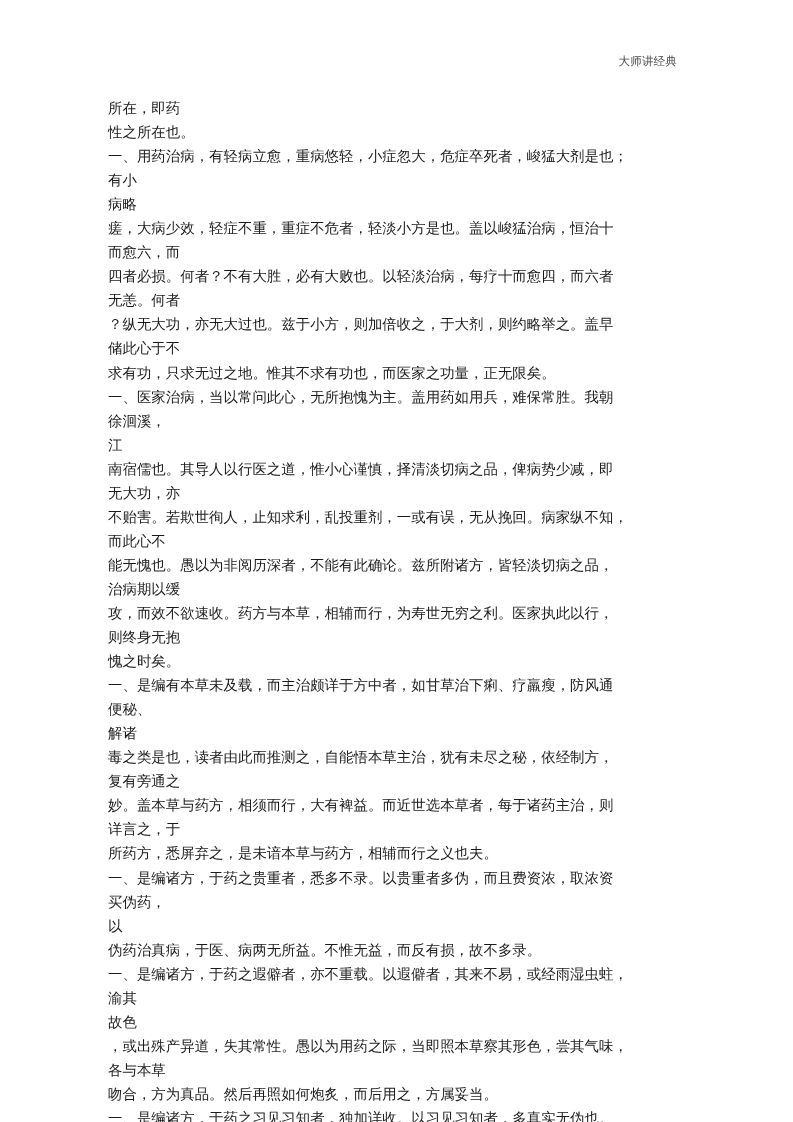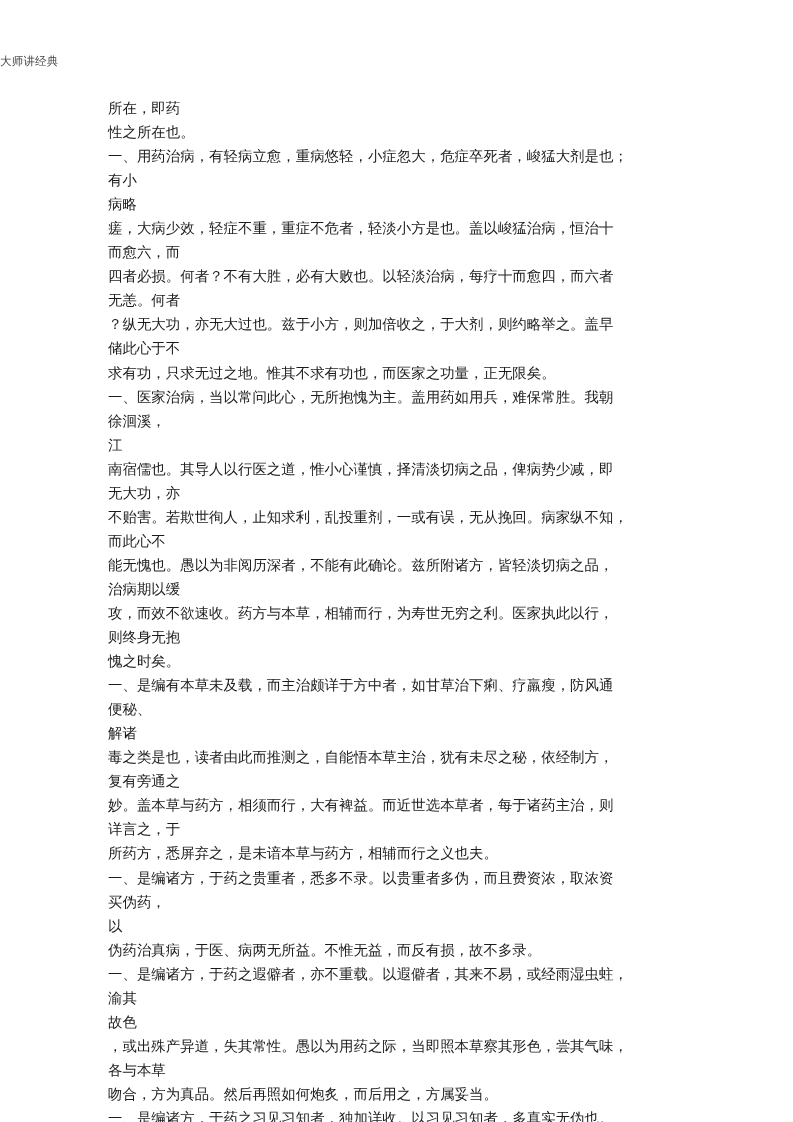--- a/index.html
+++ b/index.html
@@ -15,21 +15,21 @@
     overflow: hidden;
     font-family: "DejaVu Serif", "Liberation Serif", serif;
   }
   .header {
     position: absolute;
     top: 54px;
     left: 0;
     width: 793px;
     padding-right: 116px;
     box-sizing: border-box;
-    text-align: left;
+    text-align: right;
     font-family: "DejaVu Serif", "Liberation Serif", serif;
     font-size: 11.5px;
     line-height: 14px;
     color: #4a4a4a;
     letter-spacing: 0.2px;
   }
   .body {
     position: absolute;
     top: 96px;
     left: 108px;

